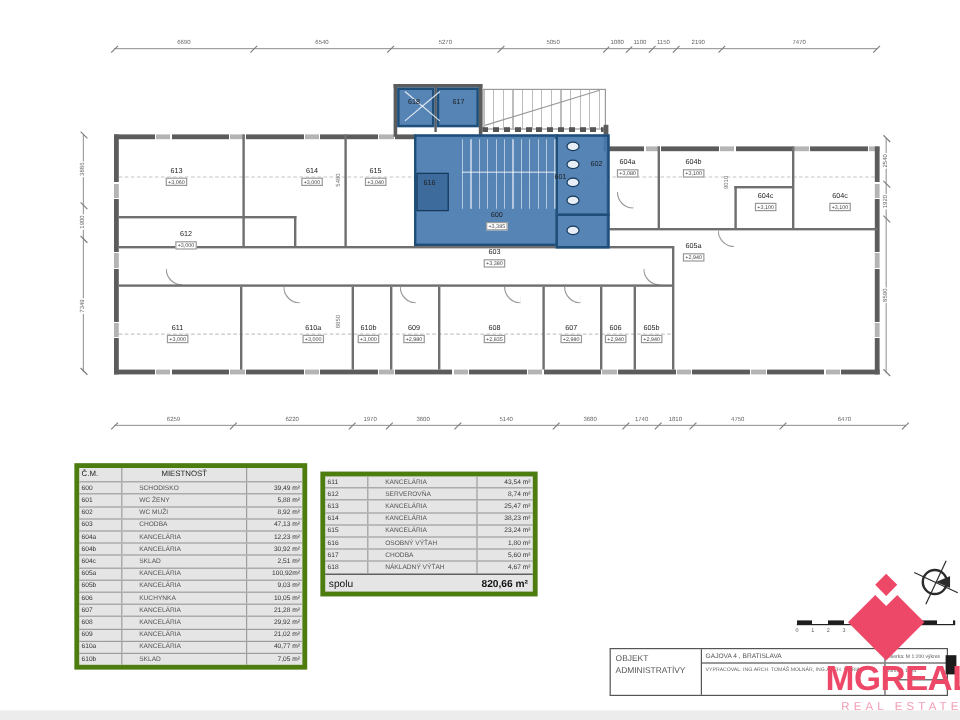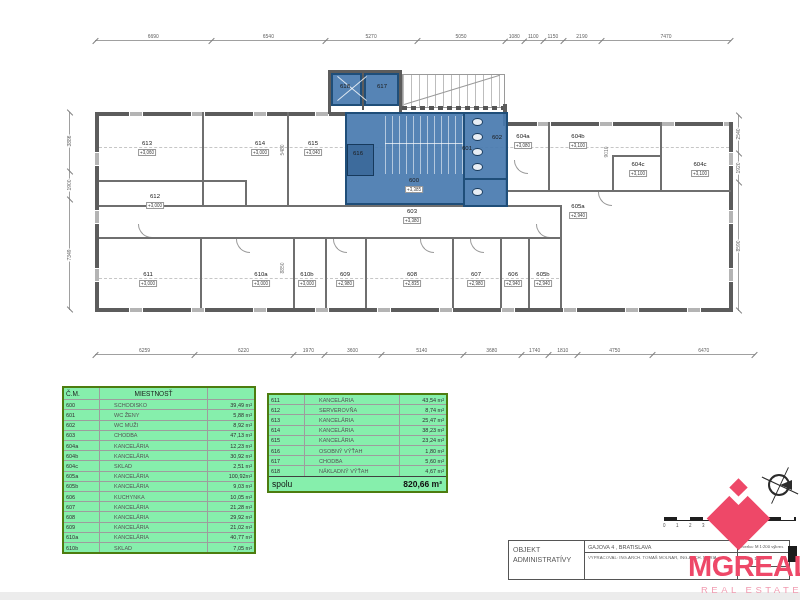--- a/index.html
+++ b/index.html
@@ -36,21 +36,21 @@
   .tick{position:absolute;top:3.5px;width:1px;height:8px;background:#808080;transform:rotate(45deg)}
   .dimtext{position:absolute;top:0;transform:translateX(-50%);font-size:5px;color:#666;background:#fff;
            padding:0 1px;line-height:6px;white-space:nowrap}
   .dimcol{position:absolute;width:12px;z-index:2}
   .vline{position:absolute;left:7px;top:0;bottom:0;width:1px;background:#a0a0a0}
   .vtick{position:absolute;left:3.5px;width:8px;height:1px;background:#808080;transform:rotate(45deg)}
   .vtext{position:absolute;left:7px;transform:translate(-50%,-50%) rotate(-90deg);font-size:5px;color:#666;
          background:#fff;padding:0 1px;line-height:6px;white-space:nowrap}
   .idim{position:absolute;transform:translate(-50%,-50%) rotate(-90deg);font-size:5px;color:#777;z-index:2;white-space:nowrap}
   
-  .tbl{position:absolute;border:2px solid #4d7c0f;background:#86efac;z-index:8;box-sizing:border-box}
+  .tbl{position:absolute;border:4px solid #4d7c0f;background:#e5e5e5;z-index:8;box-sizing:border-box}
   .trow{display:flex;border-top:1px solid #9d9d9d;align-items:stretch}
   .trow:first-child{border-top:none}
   .tc{font-size:5.5px;color:#333;padding:1.5px 2px;line-height:6.2px;box-sizing:border-box;white-space:nowrap;overflow:hidden}
   .c-id{width:36px;border-right:1px solid #9d9d9d}
   .c-name{flex:1;padding-left:14px;color:#555}
   .c-area{width:47px;border-left:1px solid #9d9d9d;text-align:right}
   .hrow .tc{font-size:6.5px;color:#1a1a1a;padding:2.5px 2px}
   .hrow .c-name{text-align:center;padding-left:2px;color:#1a1a1a}
   .totalrow{display:flex;border-top:1px solid #3f3f3f;align-items:center;height:14px}
   .totalrow .tlabel{font-size:8.5px;color:#111;padding:0 3px;width:70px}

